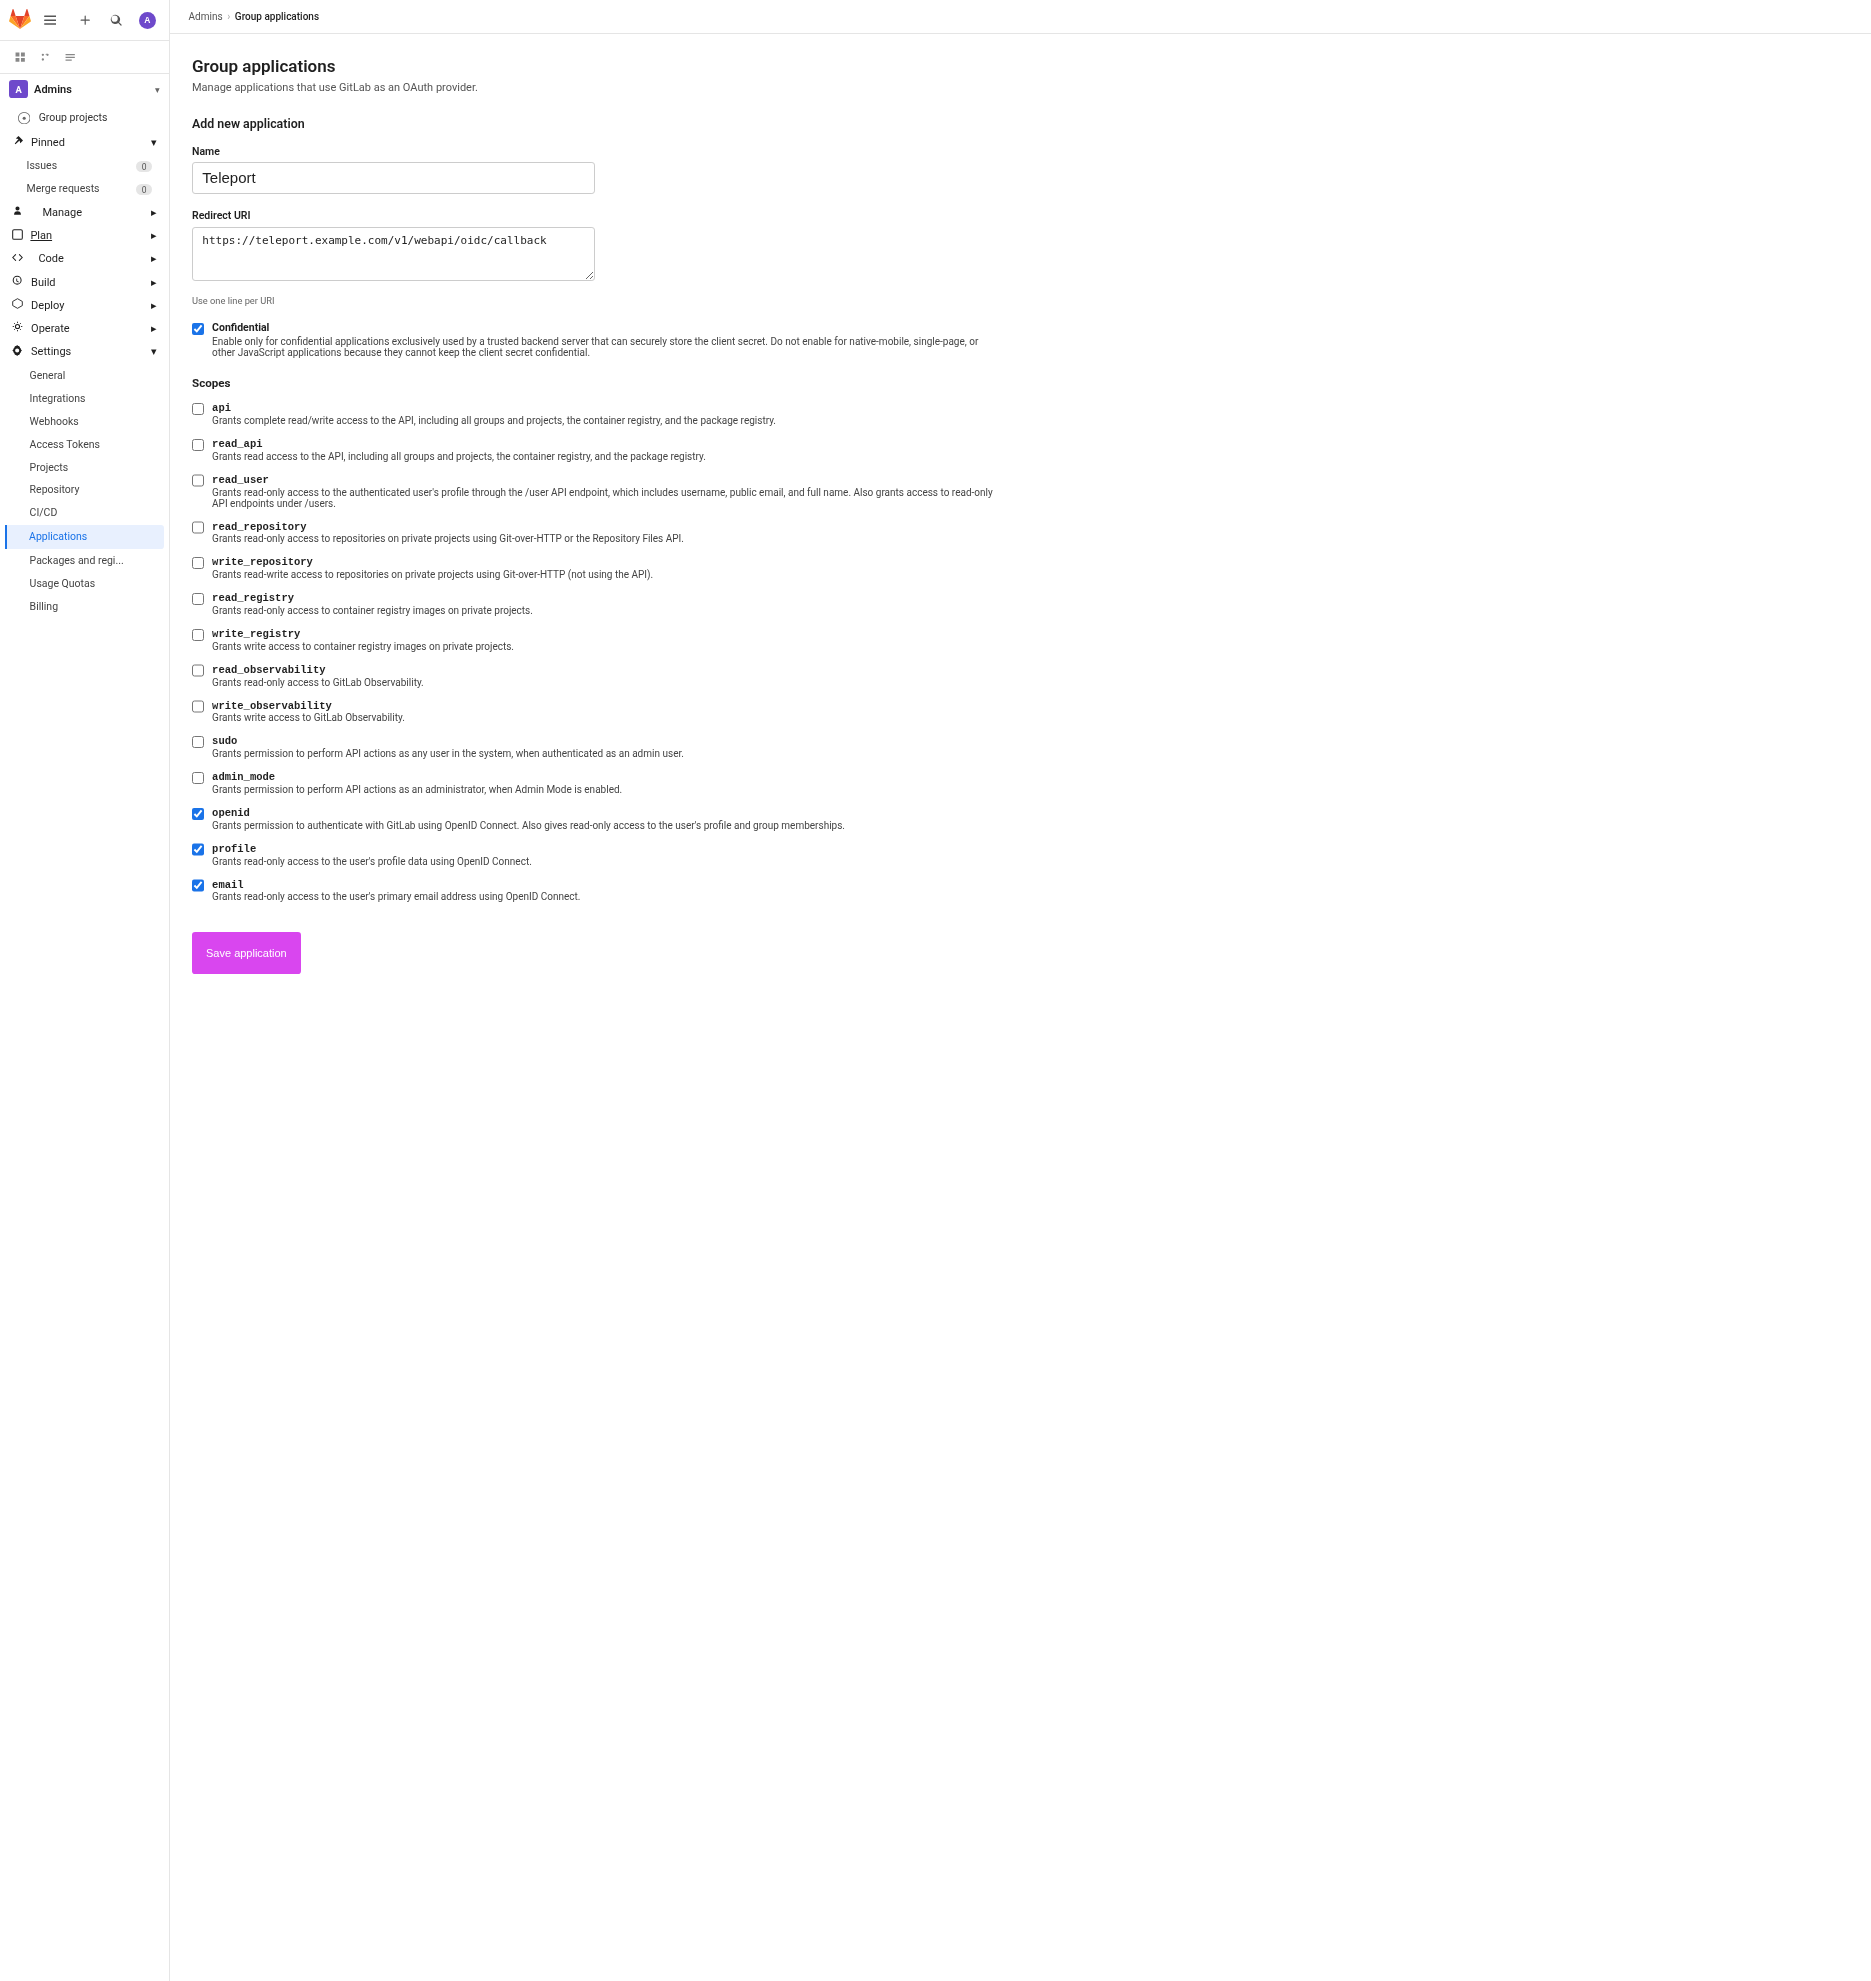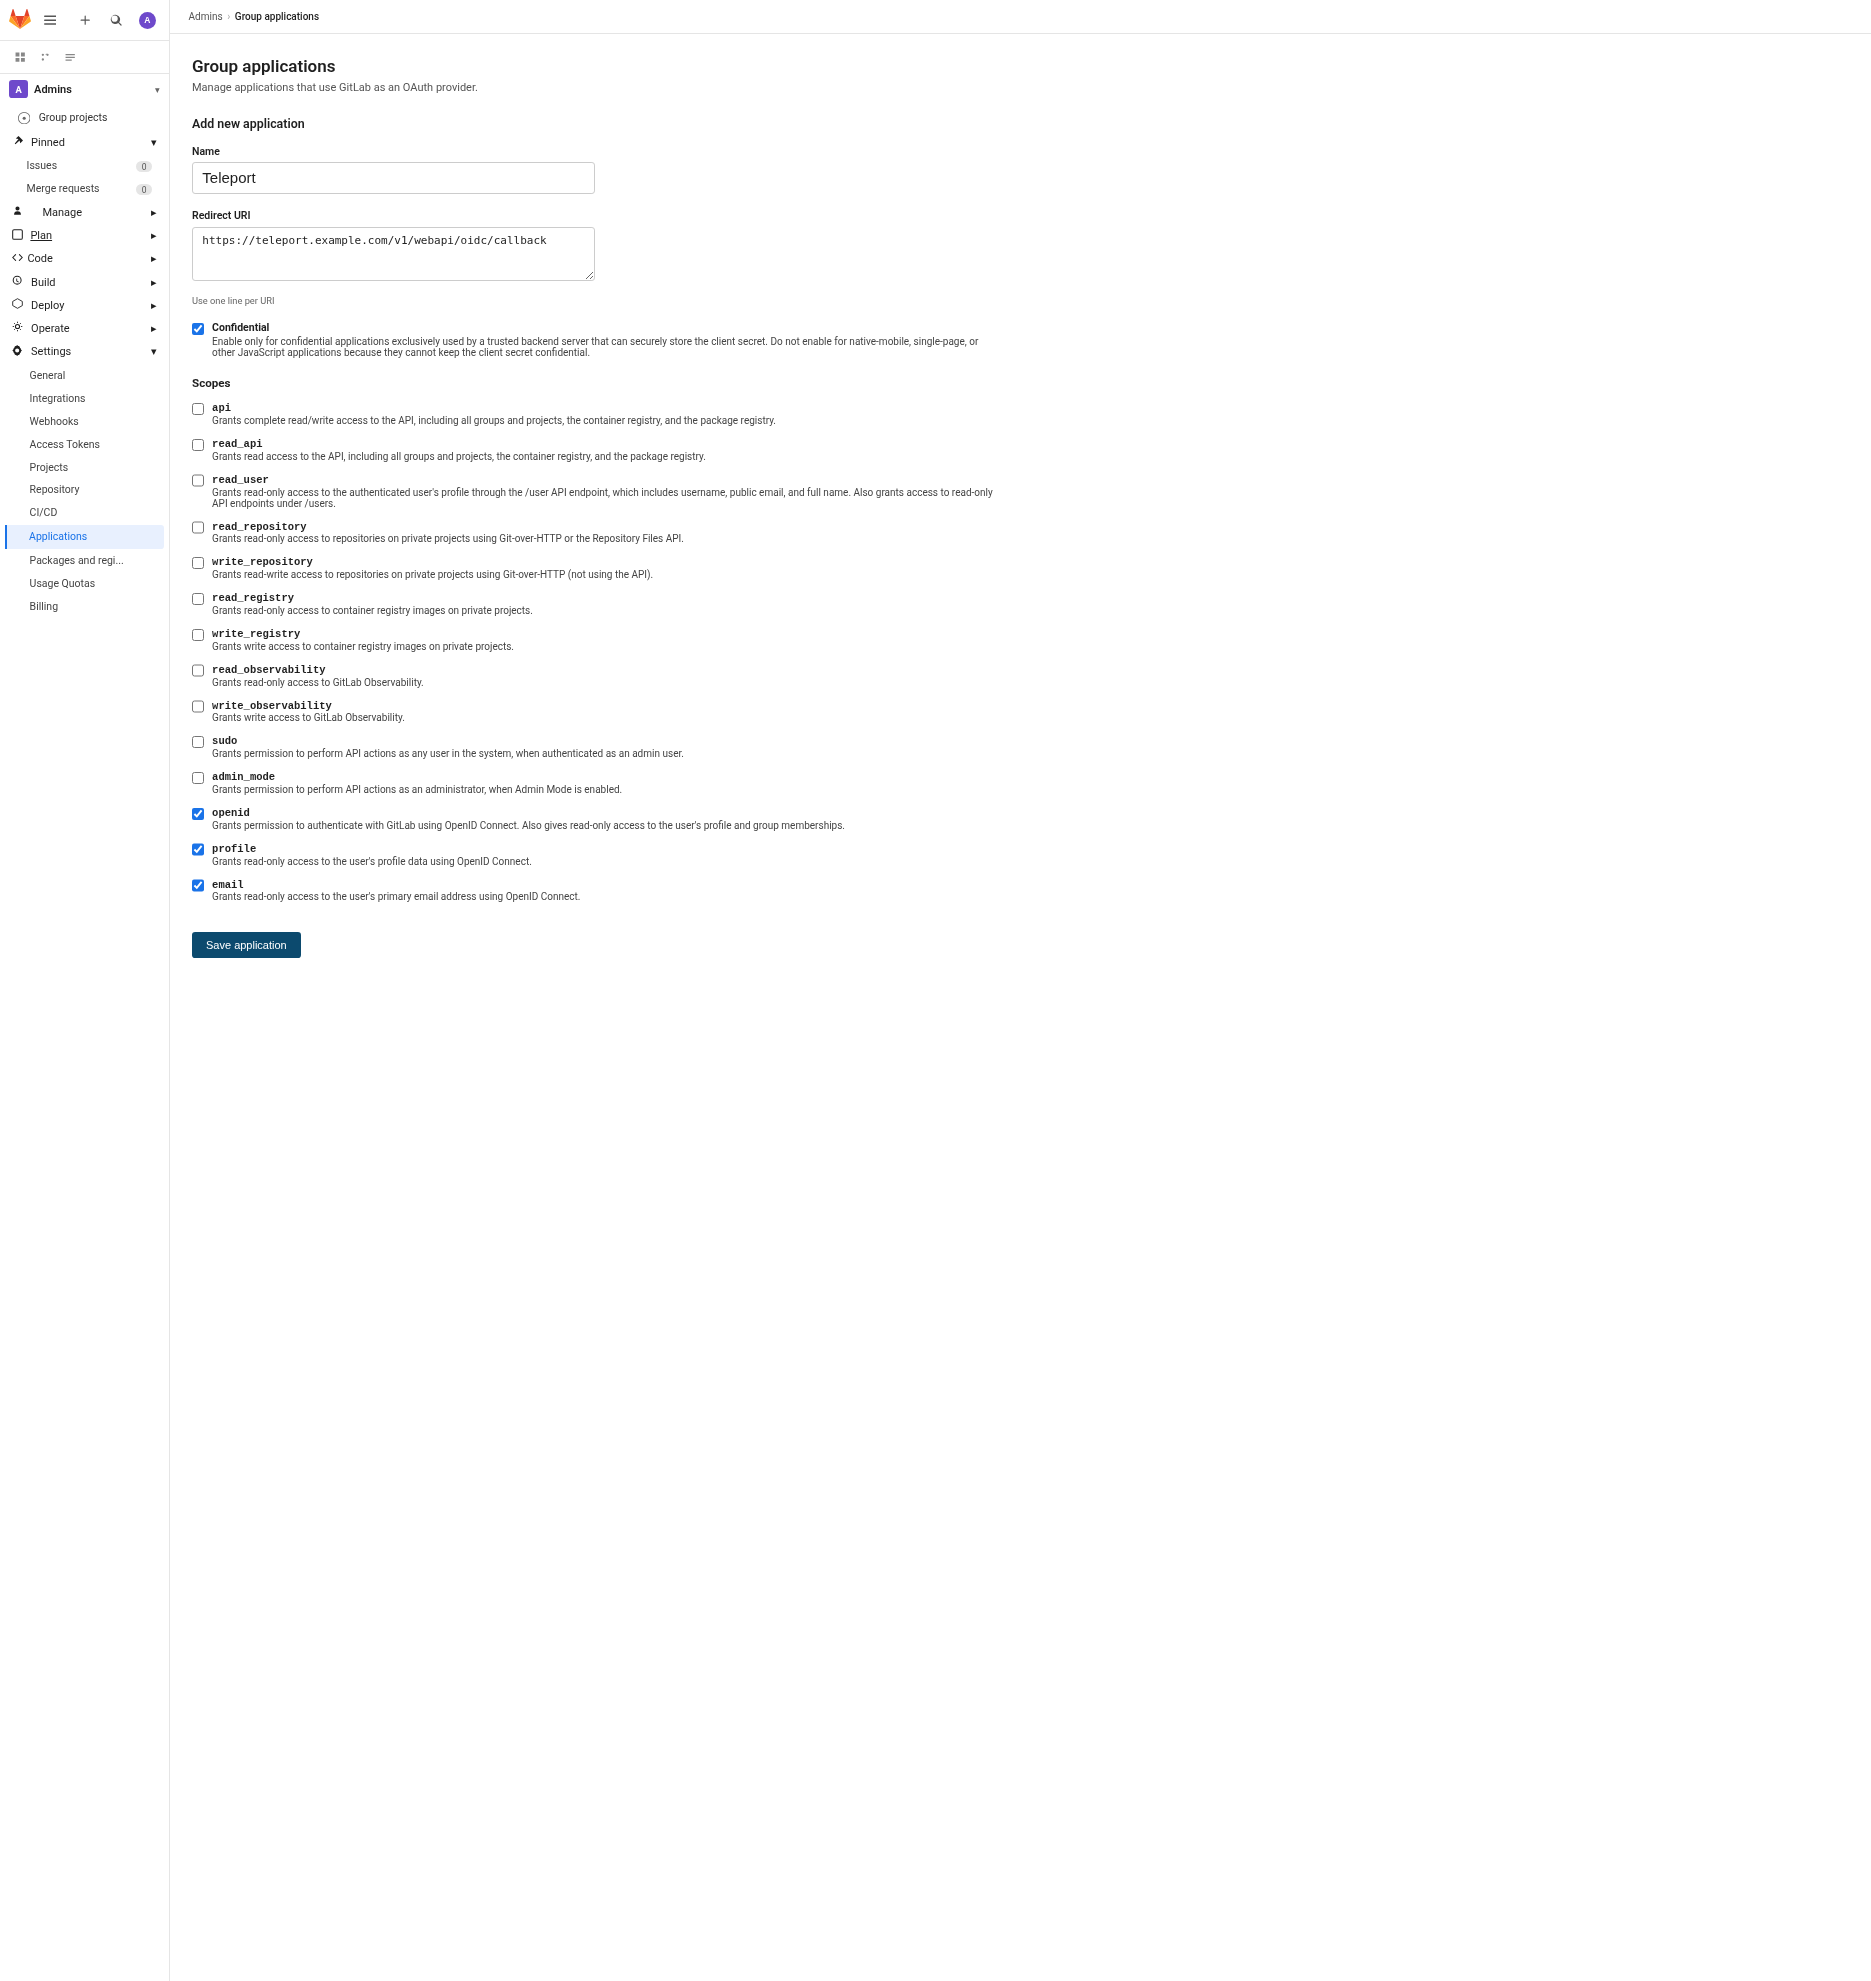--- a/index.html
+++ b/index.html
@@ -52,21 +52,21 @@
     .checkbox-desc { font-size: 10px; color: #444; margin-top: 1.5px; }
 
     
     .scopes-title { font-weight: 700; font-size: 11.6px; margin-bottom: 11px; }
     .scope-item { margin-bottom: 11px; display: flex; align-items: flex-start; gap: 7.7px; }
     .scope-item input[type=checkbox] { width: 12.4px; height: 12.4px; margin-top: 1.5px; flex-shrink: 0; accent-color: #1a73e8; }
     .scope-content { }
     .scope-name { font-weight: 600; font-size: 10.5px; font-family: 'Courier New', monospace; }
     .scope-desc { font-size: 10px; color: #444; margin-top: 0.8px; }
 
-    .save-btn { background: #0c4a6e; color: #fff; border: none; border-radius: 3.1px; padding: 7px 14px; font-size: 11px; font-weight: 500; cursor: pointer; margin-top: 14px; }
+    .save-btn { background: #d946ef; color: #fff; border: none; border-radius: 3.1px; padding: 15px 14px; font-size: 11px; font-weight: 500; cursor: pointer; margin-top: 14px; }
   </style>
 </head>
 <body>
 
 <div class="sidebar">
 
   <div class="sidebar-top-icons">
 
     <div style="width:22px;height:22px;flex-shrink:0;">
       <svg viewBox="0 0 28 28" width="22" height="22">
@@ -182,21 +182,21 @@
               <rect x="1" y="1" width="14" height="14" rx="2" fill="none" stroke="currentColor" stroke-width="1.5"></rect>
               <path d="M4 5h8M4 8h8M4 11h5"></path>
             </svg>
         </span>
         <span>Plan</span>
       </div>
       <span>▸</span>
     </div>
 
     <div class="nav-section">
-      <div style="display:flex;align-items:center;gap:4px;">
+      <div style="display:flex;align-items:center;gap:15px;">
         <span class="nav-icon">
           <svg width="11" height="11" viewBox="0 0 16 16" fill="currentColor">
               <path d="M4.72 3.22a.75.75 0 011.06 1.06L2.06 8l3.72 3.72a.75.75 0 11-1.06 1.06L.47 8.53a.75.75 0 010-1.06l4.25-4.25zm6.56 0a.75.75 0 00-1.06 1.06L13.94 8l-3.72 3.72a.75.75 0 101.06 1.06l4.25-4.25a.75.75 0 000-1.06l-4.25-4.25z"></path>
             </svg>
         </span>
         <span>Code</span>
       </div>
       <span>▸</span>
     </div>
 

